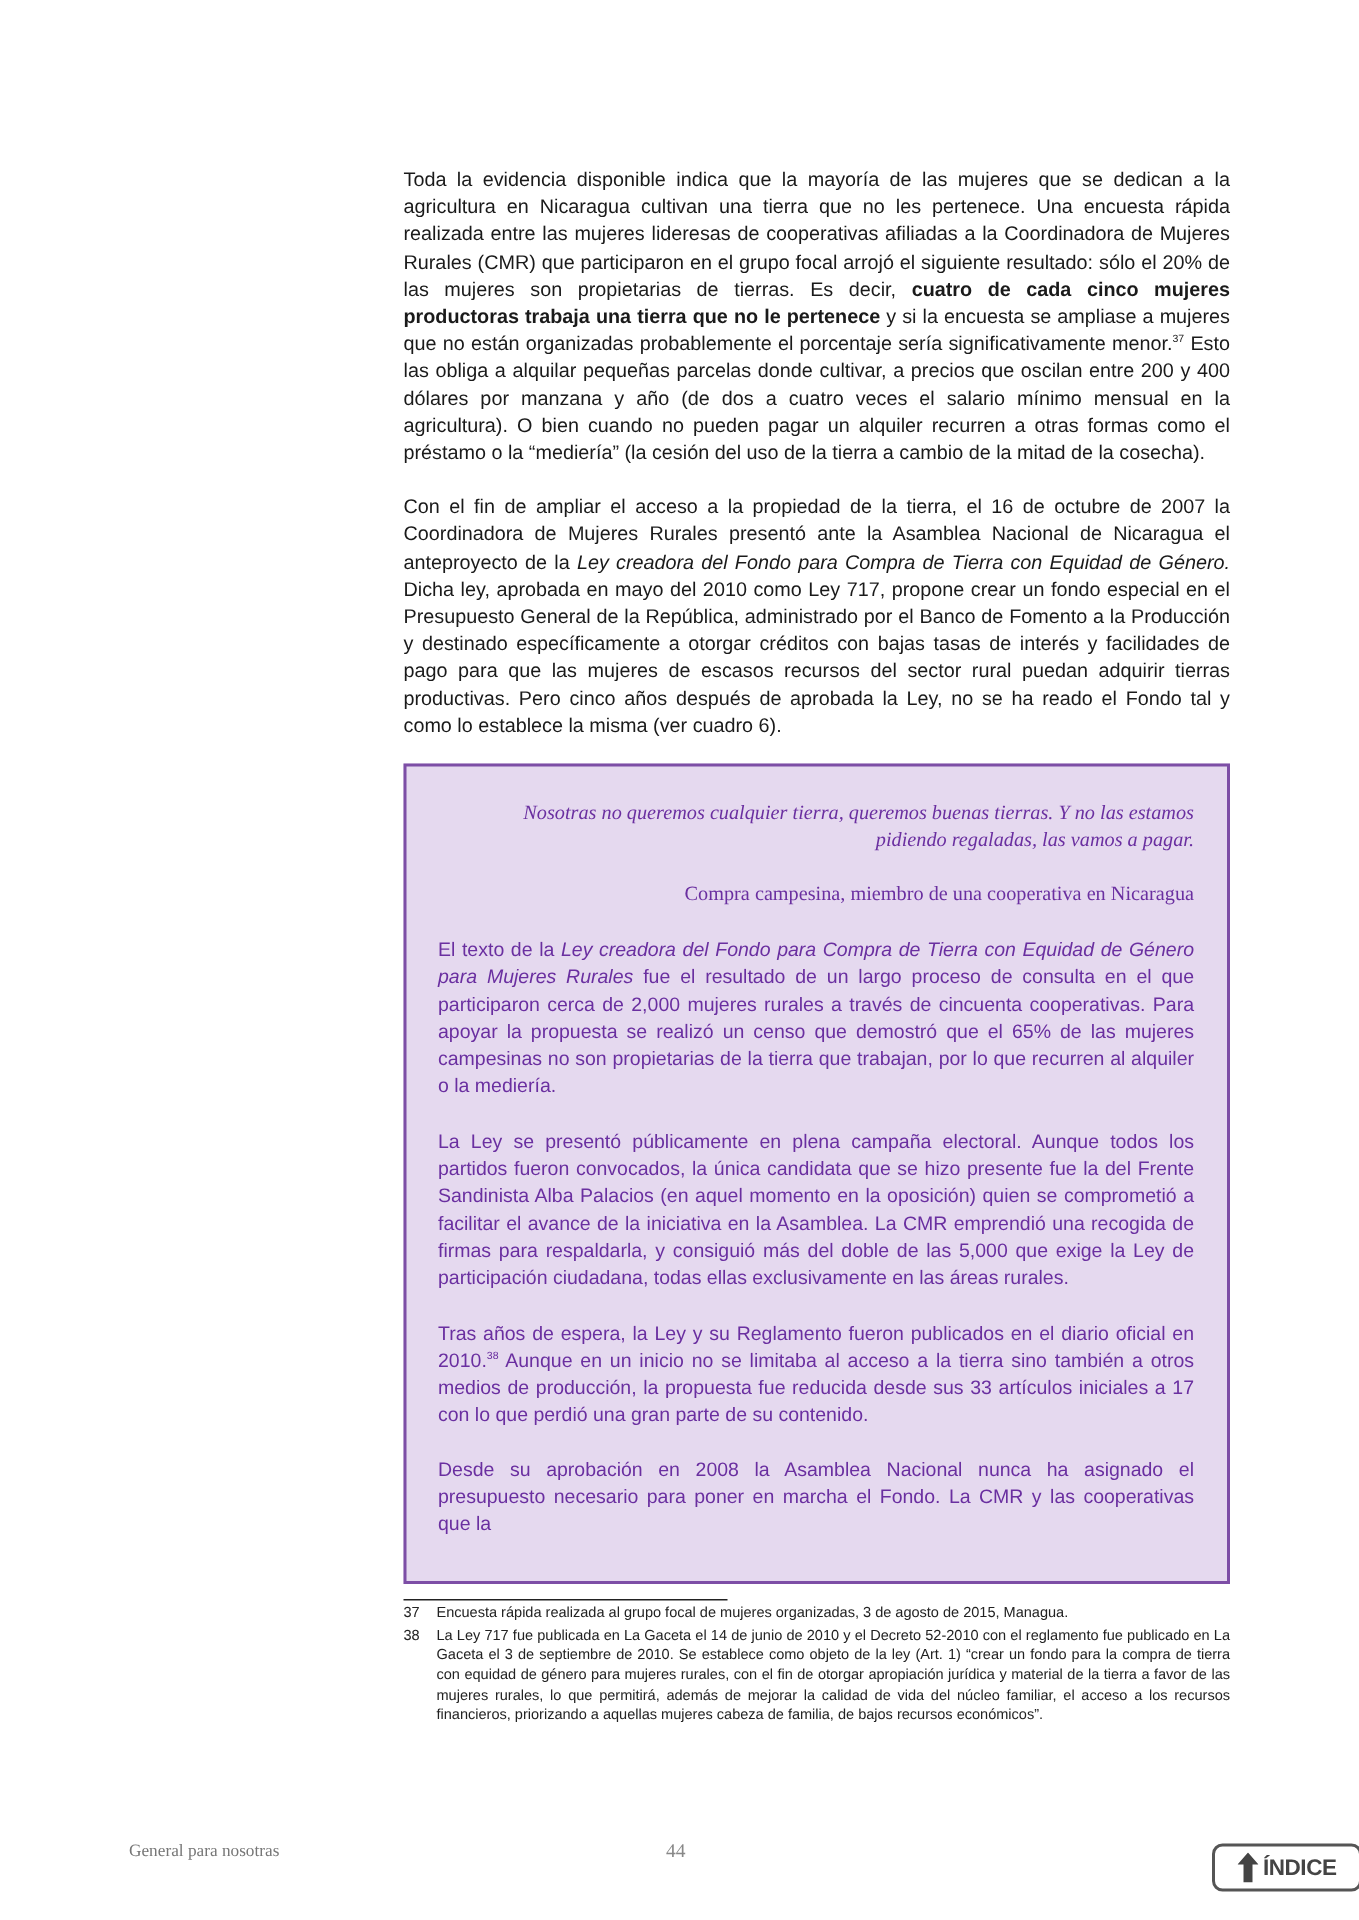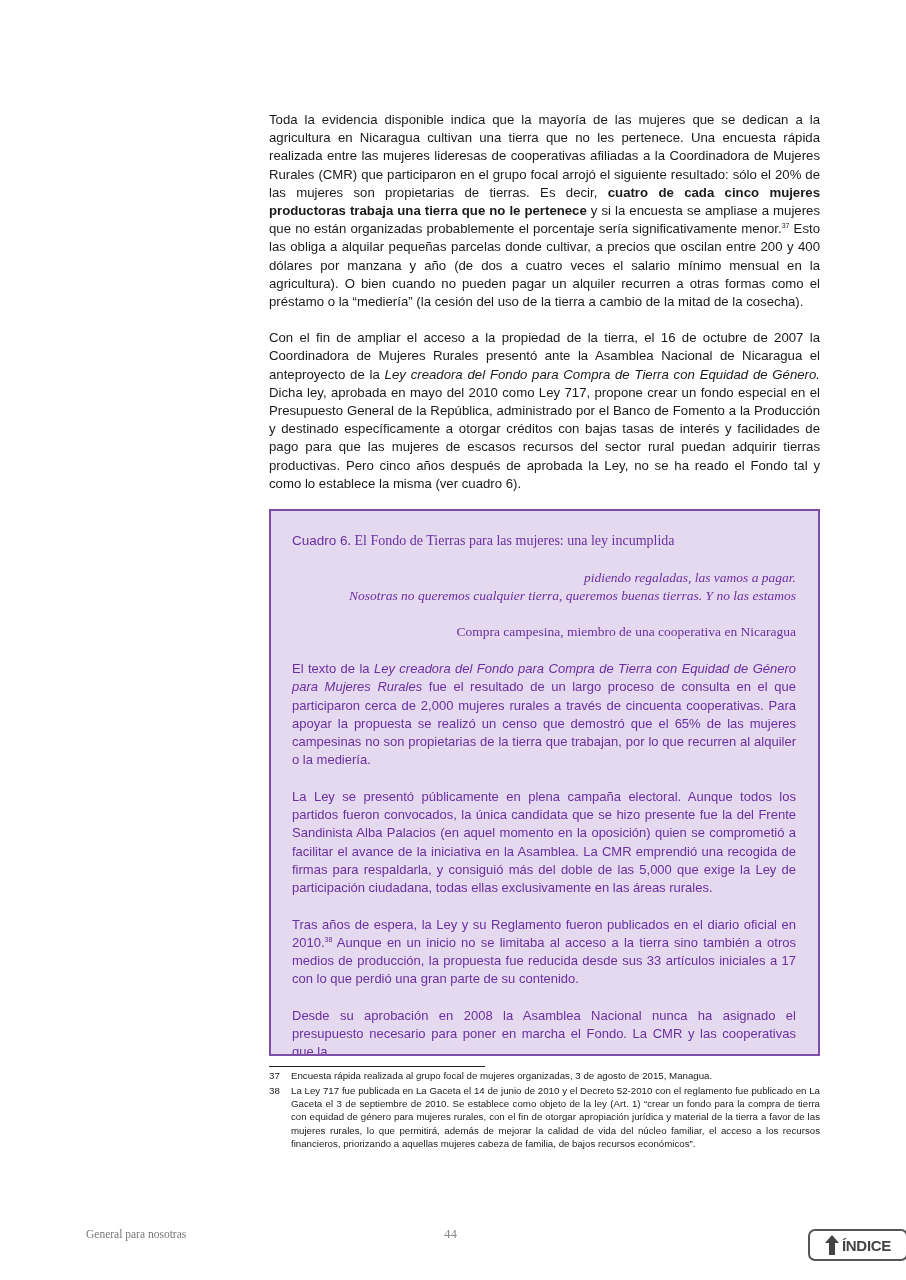--- a/index.html
+++ b/index.html
@@ -52,24 +52,23 @@
 </head>
 <body>
 
 <div class="main">
   <p><span>Toda la evidencia disponible indica que la mayoría de las mujeres que se dedican a la agricultura en Nicaragua cultivan una tierra que no les pertenece. Una encuesta rápida realizada entre las mujeres lideresas de cooperativas afiliadas a la Coordinadora de Mujeres Rurales (CMR) que participaron en el grupo focal arrojó el siguiente resultado: sólo el 20% de las mujeres son propietarias de tierras. Es decir, </span><b>cuatro de cada cinco mujeres productoras trabaja una tierra que no le pertenece</b><span> y si la encuesta se ampliase a mujeres que no están organizadas probablemente el porcentaje sería significativamente menor.</span><sup>37</sup>
   <span>Esto las obliga a alquilar pequeñas parcelas donde cultivar, a precios que oscilan entre 200 y 400 dólares por manzana y año (de dos a cuatro veces el salario mínimo mensual en la agricultura). O bien cuando no pueden pagar un alquiler recurren a otras formas como el préstamo o la “mediería” (la cesión del uso de la tierra a cambio de la mitad de la cosecha).</span></p>
   <p><span>Con el fin de ampliar el acceso a la propiedad de la tierra, el 16 de octubre de 2007 la Coordinadora de Mujeres Rurales presentó ante la Asamblea Nacional de Nicaragua el anteproyecto de la </span><i>Ley creadora del Fondo para Compra de Tierra con Equidad de Género.</i><span> Dicha ley, aprobada en mayo del 2010 como Ley 717, propone crear un fondo especial en el Presupuesto General de la República, administrado por el Banco de Fomento a la Producción y destinado específicamente a otorgar créditos con bajas tasas de interés y facilidades de pago para que las mujeres de escasos recursos del sector rural puedan adquirir tierras productivas. Pero cinco años después de aprobada la Ley, no se ha reado el Fondo tal y como lo establece la misma (ver cuadro 6).</span></p>
 </div>
 
 <div class="box">
-  <div class="title"><span class="lbl">Cuadro 6</span><span>. El Fondo de Tierras para las mujeres: una ley incumplida</span></div>
   <div class="quote">
+    <div>Nosotras no queremos cualquier tierra, queremos buenas tierras. Y no las estamos</div>
     <div>pidiendo regaladas, las vamos a pagar.</div>
-    <div>Nosotras no queremos cualquier tierra, queremos buenas tierras. Y no las estamos</div>
   </div>
   <div class="attr">Compra campesina, miembro de una cooperativa en Nicaragua</div>
   <p class="para"><span>El texto de la </span><i>Ley creadora del Fondo para Compra de Tierra con Equidad de Género para Mujeres Rurales</i><span> fue el resultado de un largo proceso de consulta en el que participaron cerca de 2,000 mujeres rurales a través de cincuenta cooperativas. Para apoyar la propuesta se realizó un censo que demostró que el 65% de las mujeres campesinas no son propietarias de la tierra que trabajan, por lo que recurren al alquiler o la mediería.</span></p>
   <p class="para">La Ley se presentó públicamente en plena campaña electoral. Aunque todos los partidos fueron convocados, la única candidata que se hizo presente fue la del Frente Sandinista Alba Palacios (en aquel momento en la oposición) quien se comprometió a facilitar el avance de la iniciativa en la Asamblea. La CMR emprendió una recogida de firmas para respaldarla, y consiguió más del doble de las 5,000 que exige la Ley de participación ciudadana, todas ellas exclusivamente en las áreas rurales.</p>
   <p class="para"><span>Tras años de espera, la Ley y su Reglamento fueron publicados en el diario oficial en 2010.</span><sup>38</sup><span> Aunque en un inicio no se limitaba al acceso a la tierra sino también a otros medios de producción, la propuesta fue reducida desde sus 33 artículos iniciales a 17 con lo que perdió una gran parte de su contenido.</span></p>
   <p class="para">Desde su aprobación en 2008 la Asamblea Nacional nunca ha asignado el presupuesto necesario para poner en marcha el Fondo. La CMR y las cooperativas que la</p>
 </div>
 
 <div class="fn-rule"></div>
 <div class="fn" style="top:1069px;">

